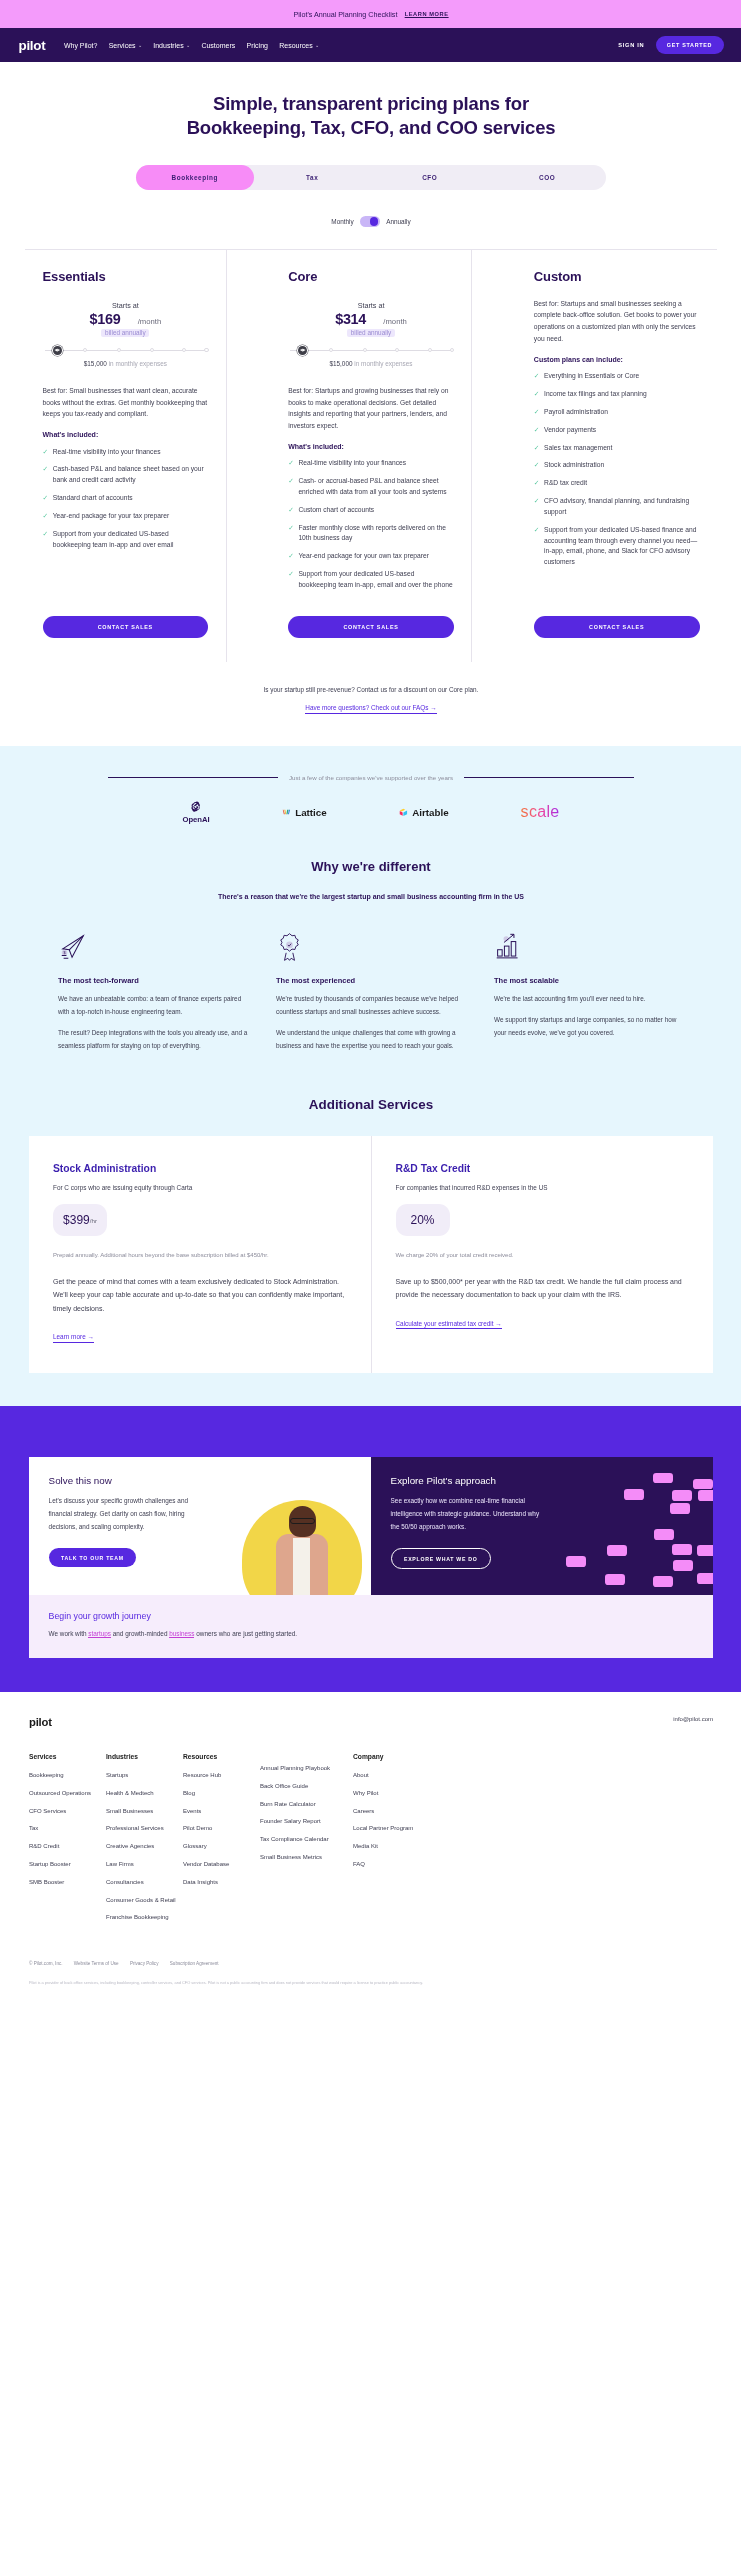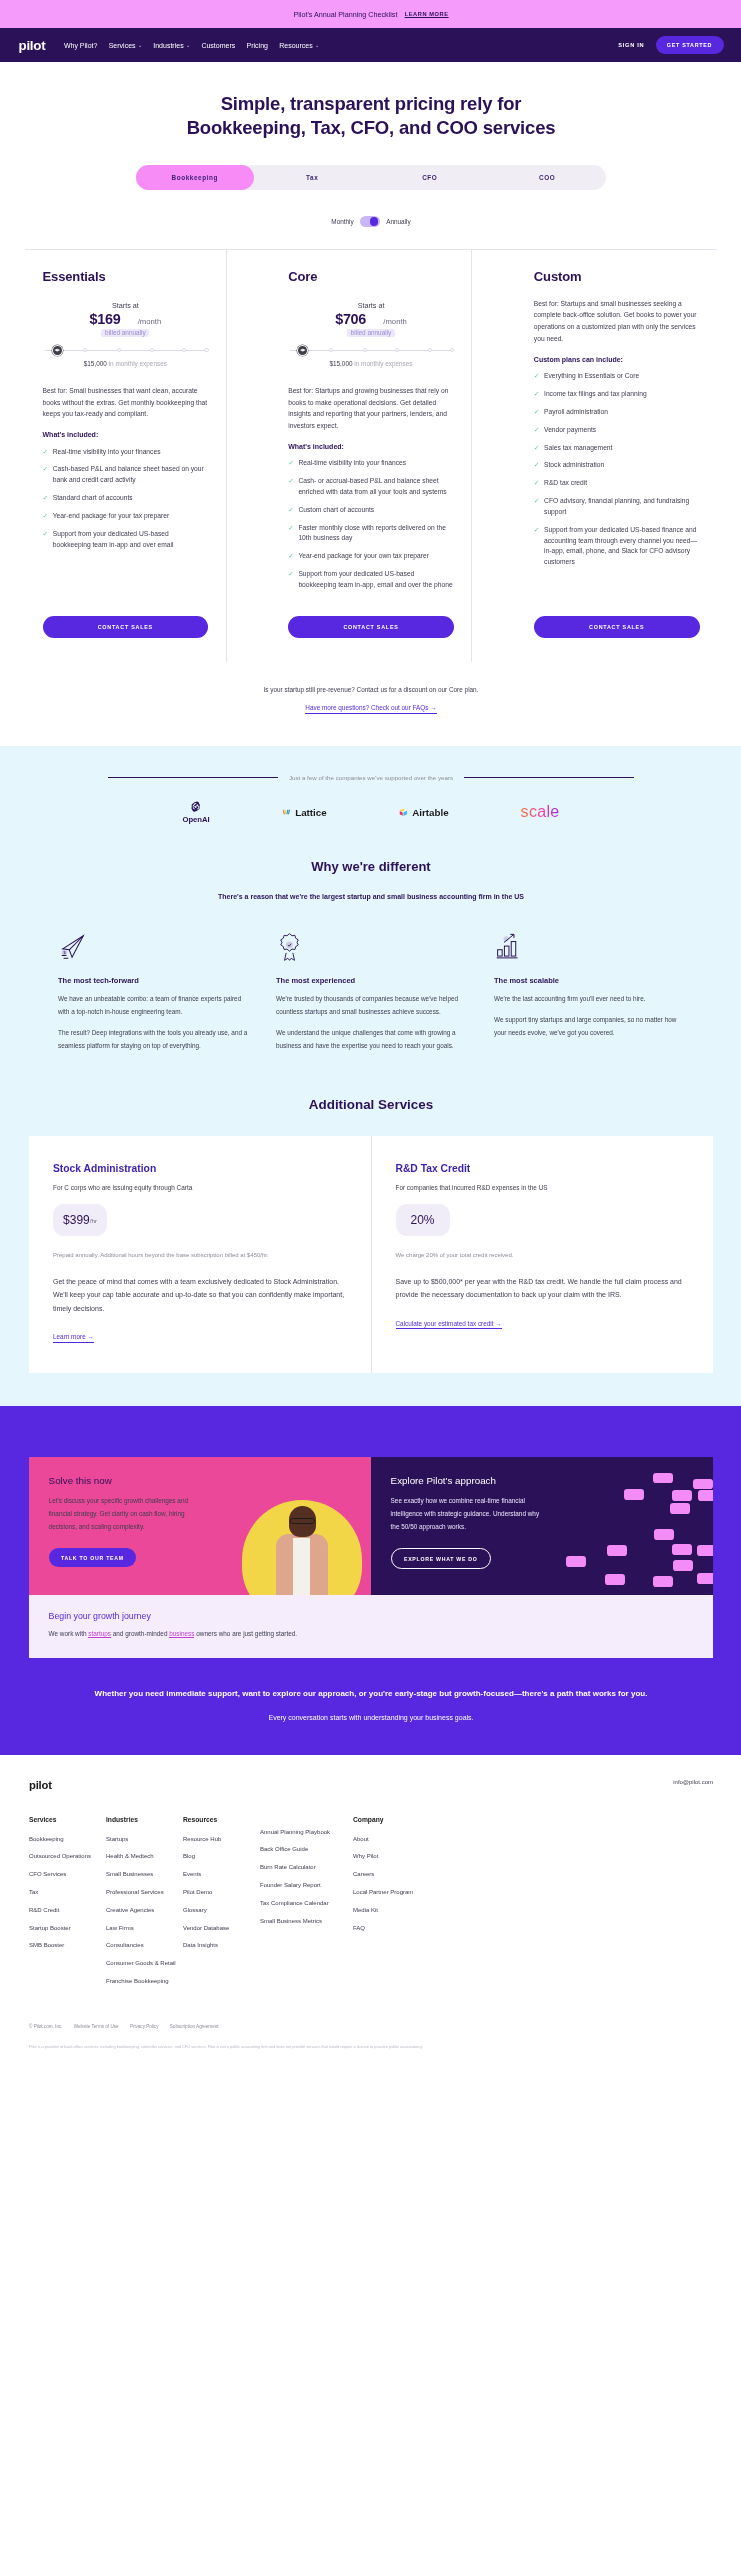--- a/index.html
+++ b/index.html
@@ -201,21 +201,21 @@
     color:#5728E0; border-bottom:0.8px solid #5728E0; padding-bottom:1.5px; cursor:pointer;
   }
   .band-pad { height:33px; }
   
   .purple { background:#5728E0; padding:30px 0 34px; }
   .purple h2 {
     text-align:center; color:#fff; font-size:13.4px; font-weight:800; line-height:1.5;
   }
   .duo { display:flex; margin:21.6px 29px 0; }
   .duo-left {
-    flex:1; background:#ec4899; position:relative; overflow:hidden; min-height:138px;
+    flex:1; background:#ffffff; position:relative; overflow:hidden; min-height:138px;
     padding:17.5px 19.6px;
   }
   .duo-right {
     flex:1; background:#2B1158; position:relative; overflow:hidden; min-height:138px;
     padding:17.5px 19.6px;
   }
   .duo h3 { font-size:9.8px; font-weight:500; }
   .duo-left h3 { color:#2B1158; }
   .duo-right h3 { color:#fff; }
   .duo p { margin-top:9.3px; font-size:6.4px; line-height:2; max-width:149px; position:relative; z-index:3; }
@@ -307,21 +307,21 @@
     </div>
   </div>
   <div class="nav-right">
     <span class="signin">SIGN IN</span>
     <button class="btn-started">GET STARTED</button>
   </div>
 </div>
 
 <div class="hero">
   <h1>
-    <span>Simple, transparent pricing rely for</span><br>
+    <span>Simple, transparent pricing plans for</span><br>
     <span>Bookkeeping, Tax, CFO, and COO services</span>
   </h1>
   <div class="tabs-wrap">
     <div class="tabs">
       <div class="tab active">Bookkeeping</div>
       <div class="tab">Tax</div>
       <div class="tab">CFO</div>
       <div class="tab">COO</div>
     </div>
   </div>
@@ -384,21 +384,21 @@
     </ul>
     <div class="spacer"></div>
     <button class="btn-contact">CONTACT SALES</button>
   </div>
 
   <div class="pcard">
     <h2>Core</h2>
     <div class="price-block">
       <div class="starts">Starts at</div>
       <div class="price-line">
-        <span class="price-amt">$706</span>
+        <span class="price-amt">$314</span>
         <span class="price-per">/month</span>
       </div>
       <div class="billed">billed annually</div>
       <div class="slider">
         <div class="track"></div>
         <div class="dot" style="left:24%"></div>
         <div class="dot" style="left:45%"></div>
         <div class="dot" style="left:65%"></div>
         <div class="dot" style="left:85%"></div>
         <div class="dot" style="left:99%"></div>
@@ -649,24 +649,20 @@
           <i style="left:154px;top:106px"></i>
       </div>
     </div>
   </div>
 
   <div class="journey">
     <h3>Begin your growth journey</h3>
     <p><span>We work with </span><a>startups</a><span> and growth-minded </span><a>business</a><span> owners who are just getting started.</span></p>
   </div>
 
-  <div class="closing">
-    <div class="l1">Whether you need immediate support, want to explore our approach, or you're early-stage but growth-focused—there's a path that works for you.</div>
-    <div class="l2">Every conversation starts with understanding your business goals.</div>
-  </div>
 </div>
 
 <div class="footer">
   <div class="f-top">
     <div class="f-logo">pilot</div>
     <div class="f-email">info@pilot.com</div>
   </div>
 
   <div class="f-cols">
     <div class="f-col">

